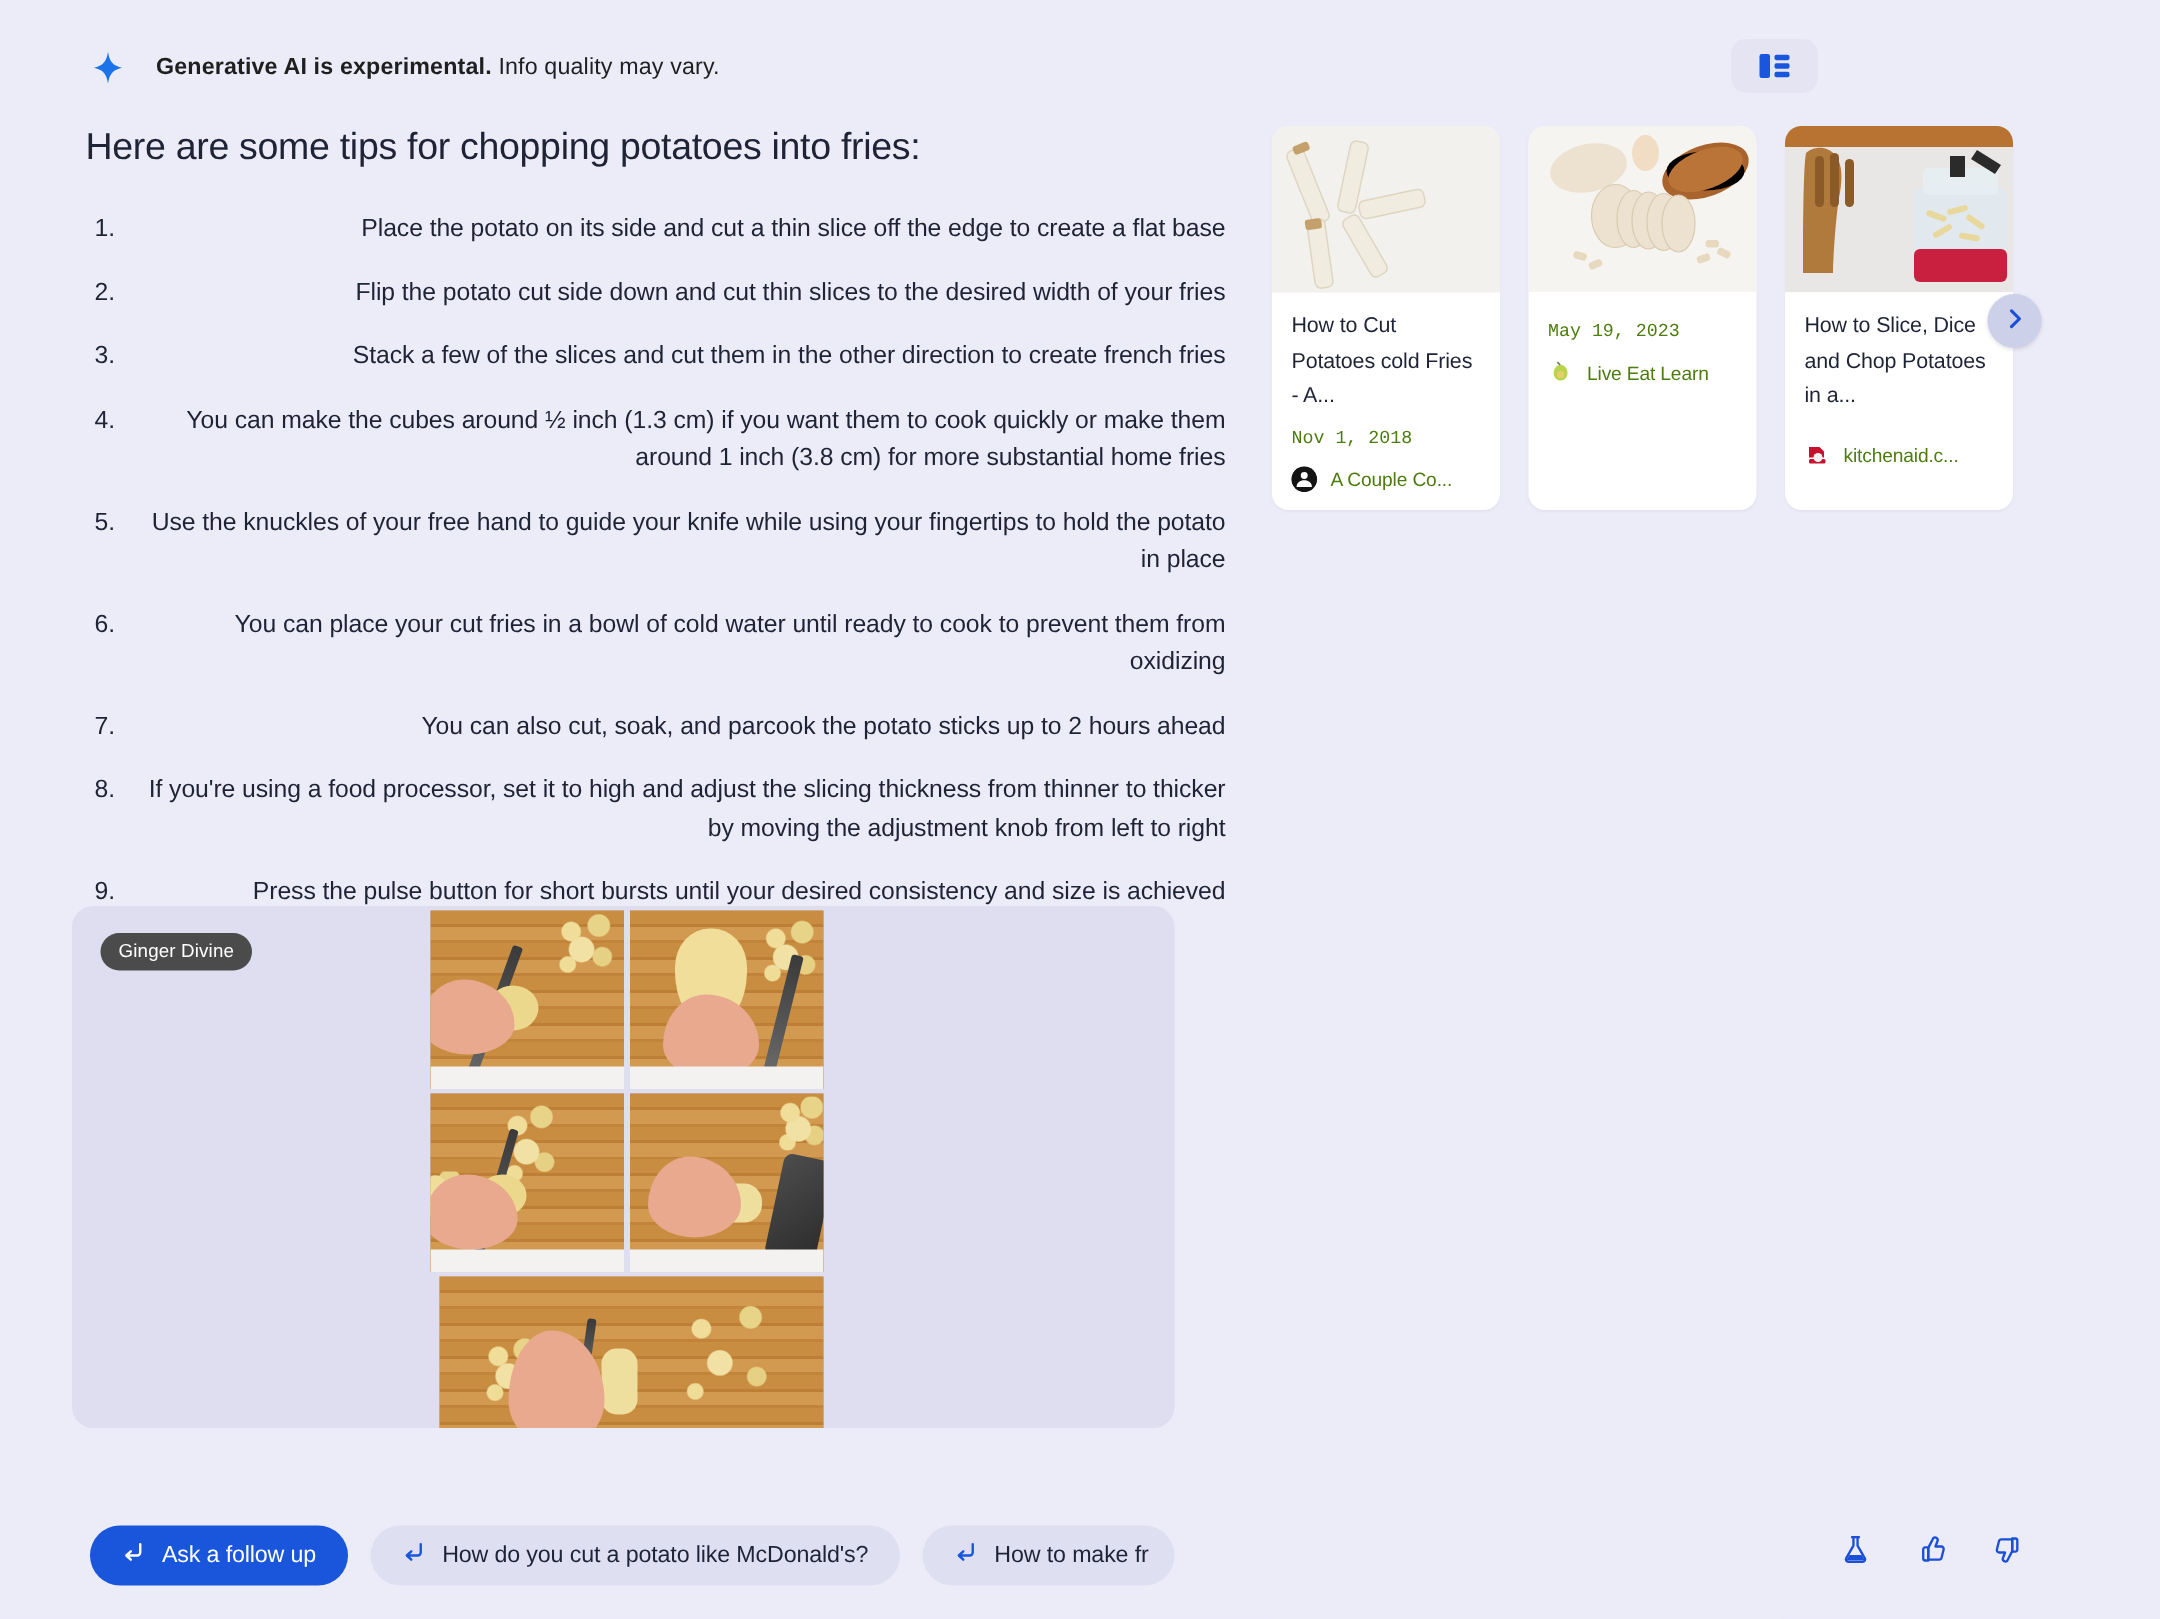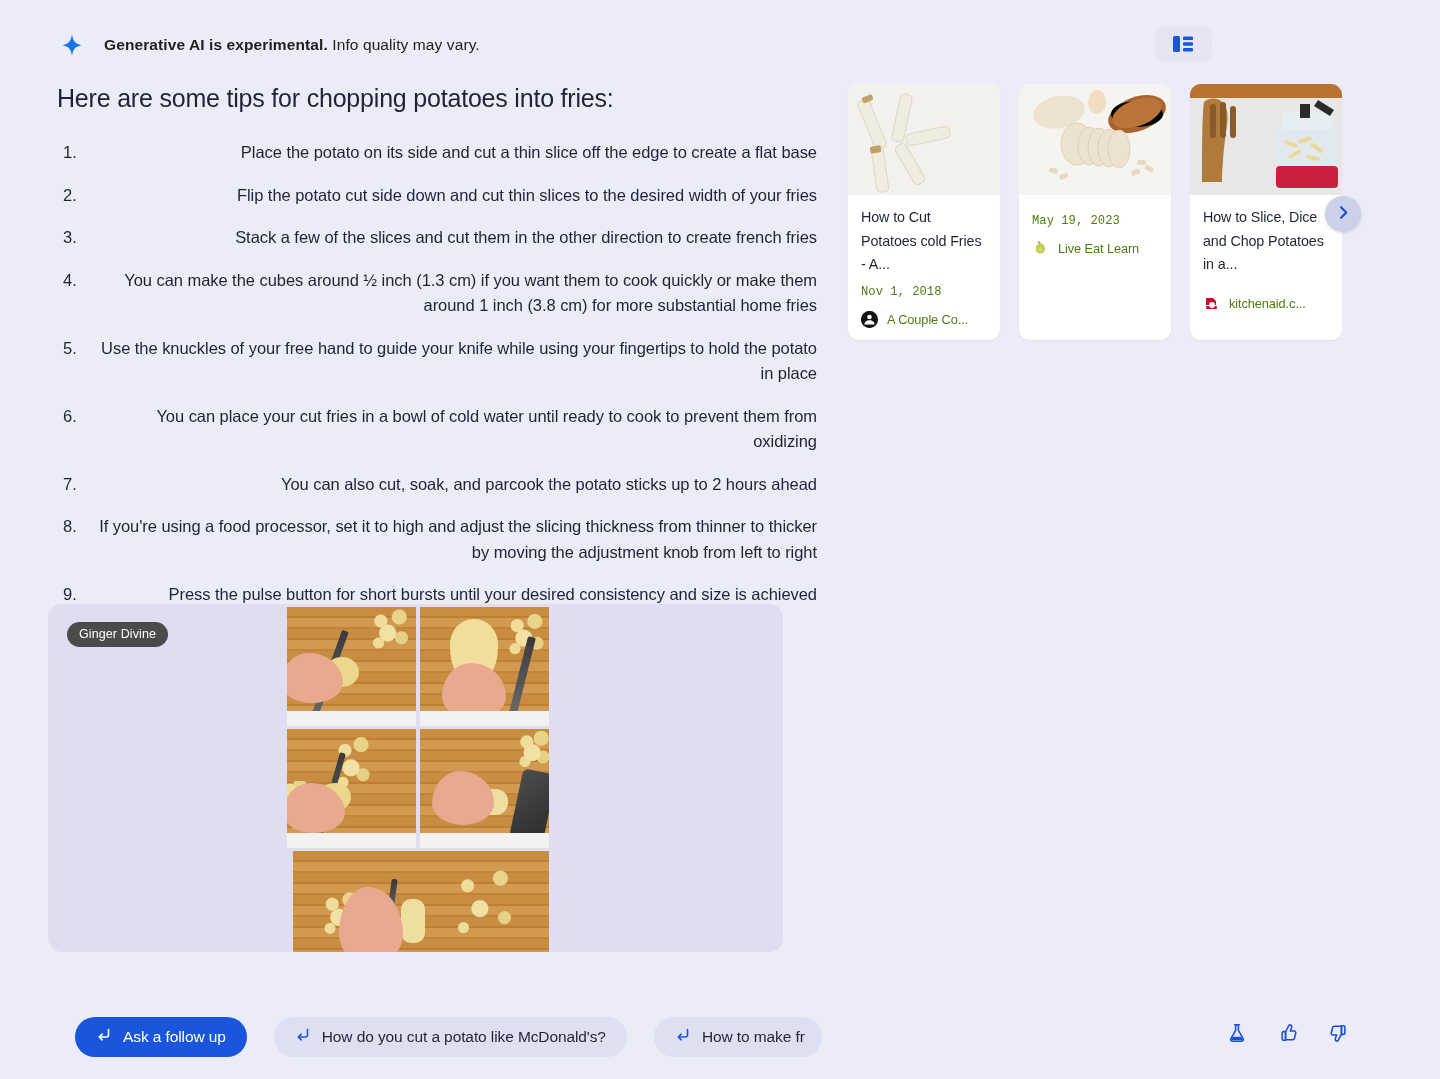--- a/index.html
+++ b/index.html
@@ -171,22 +171,22 @@
     border: none; cursor: pointer;
     box-shadow: 0 1px 3px rgba(0,0,0,0.12);
   }
 
   
   .footer {
     position: absolute; left: 0; bottom: 18px; width: 1440px;
     height: 44px;
   }
   .chips {
-    position: absolute; left: 75px; top: 0;
-    display: flex; gap: 27px; align-items: center;
+    position: absolute; left: 60px; top: 0;
+    display: flex; gap: 15px; align-items: center;
   }
   .chip {
     display: flex; align-items: center; gap: 11px;
     height: 40px; padding: 0 21px;
     border-radius: 21px;
     background: #dfdff2;
     font-size: 15.5px; color: #1f2336;
     white-space: nowrap; cursor: pointer; border: none;
     letter-spacing: -0.1px;
   }

